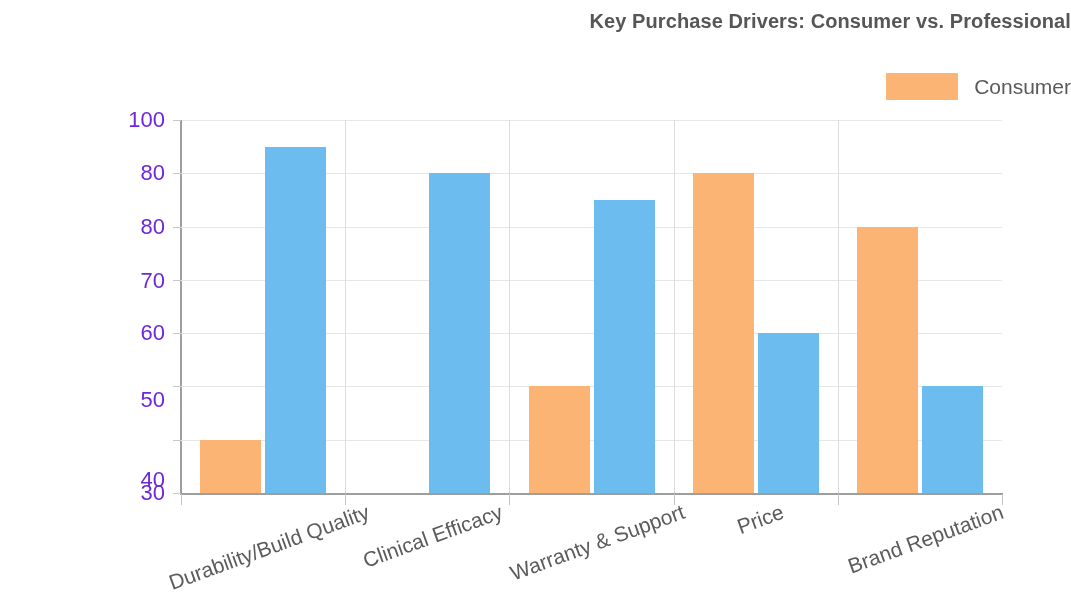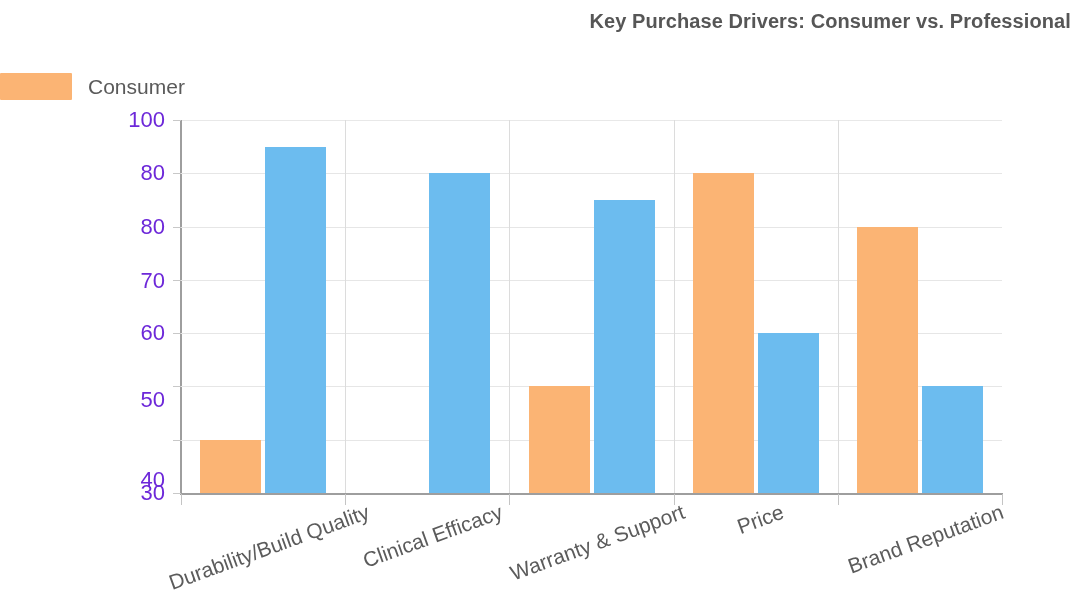--- a/index.html
+++ b/index.html
@@ -34,21 +34,21 @@
     letter-spacing: 0.1px;
   }
 
   
   .legend {
     position: absolute;
     left: 0;
     top: 73px;
     width: 1071px;
     display: flex;
-    justify-content: flex-start;
+    justify-content: flex-end;
     align-items: center;
     gap: 40px;
   }
   .legend-item {
     display: flex;
     align-items: center;
     gap: 16px;
   }
   .legend-swatch {
     width: 72px;

